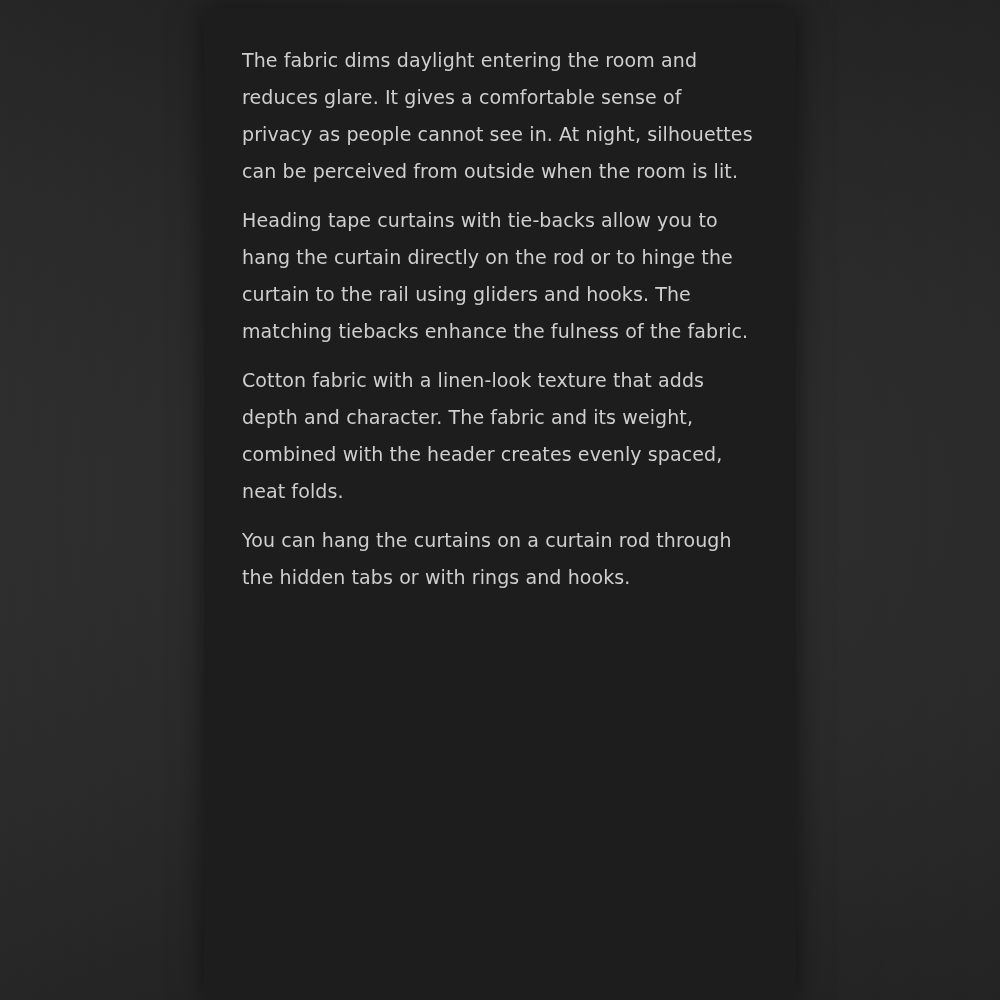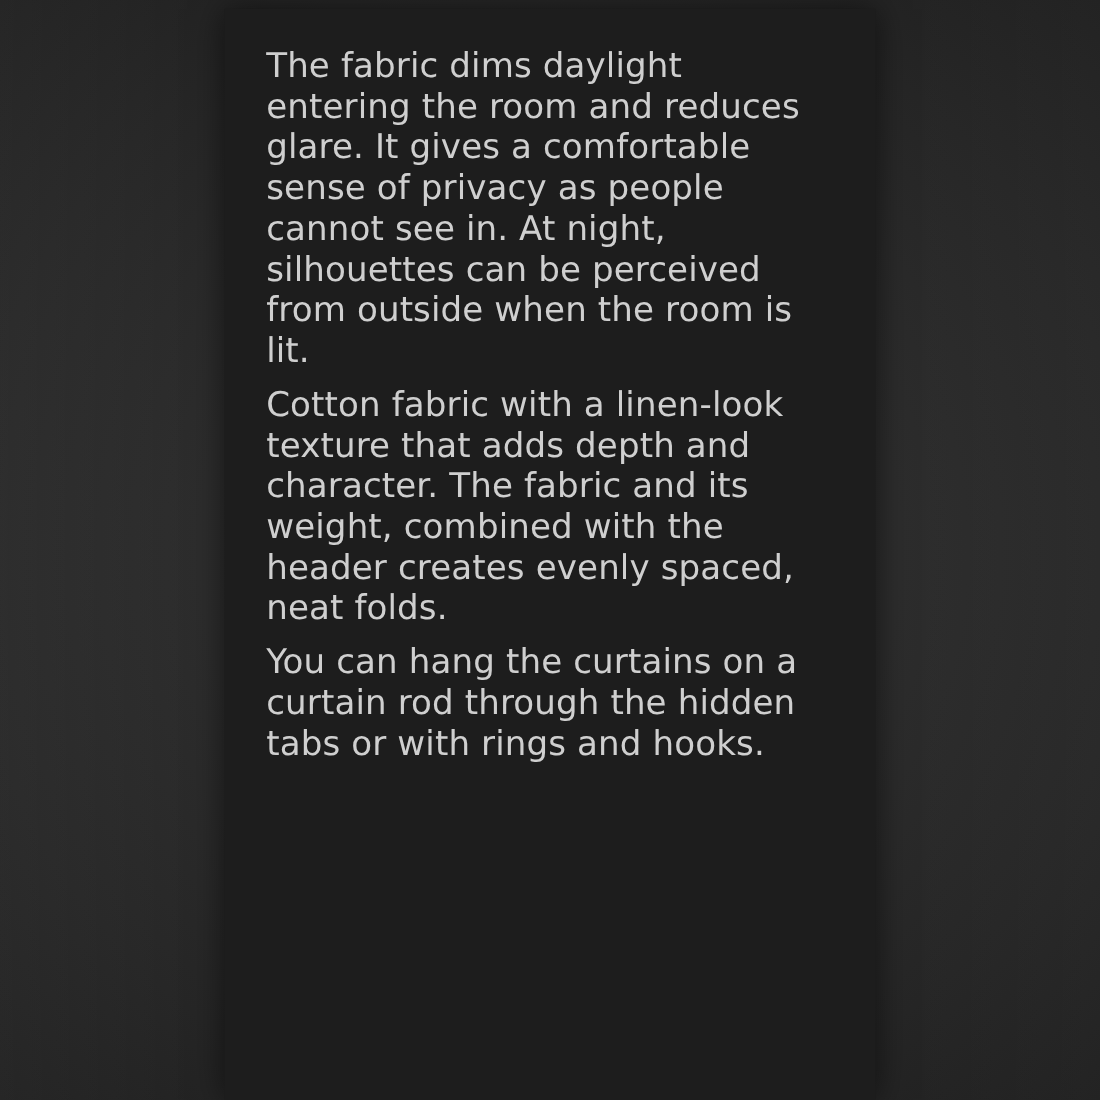--- a/index.html
+++ b/index.html
@@ -28,31 +28,32 @@
     height: 992px;
     background: #1d1d1d;
     box-shadow: 0 0 28px rgba(0,0,0,0.55);
     overflow: hidden;
   }
   .content {
     padding: 34px 40px 0 38px;
   }
   .para {
     color: #cfcfcf;
-    font-size: 31px;
+    font-size: 19px;
     line-height: 37px;
     margin: 0 0 12px 0;
     letter-spacing: 0.1px;
     font-weight: 400;
   }
 </style>
 </head>
 <body>
 
 <div class="backdrop"></div>
 
 <div class="panel">
   <div class="content">
     <p class="para">The fabric dims daylight entering the room and reduces glare. It gives a comfortable sense of privacy as people cannot see in. At night, silhouettes can be perceived from outside when the room is lit.</p>
+    <p class="para">Heading tape curtains with tie-backs allow you to hang the curtain directly on the rod or to hinge the curtain to the rail using gliders and hooks. The matching tiebacks enhance the fulness of the fabric.</p>
     <p class="para">Cotton fabric with a linen-look texture that adds depth and character. The fabric and its weight, combined with the header creates evenly spaced, neat folds.</p>
     <p class="para">You can hang the curtains on a curtain rod through the hidden tabs or with rings and hooks.</p>
   </div>
 </div>
 
 </body></html>

